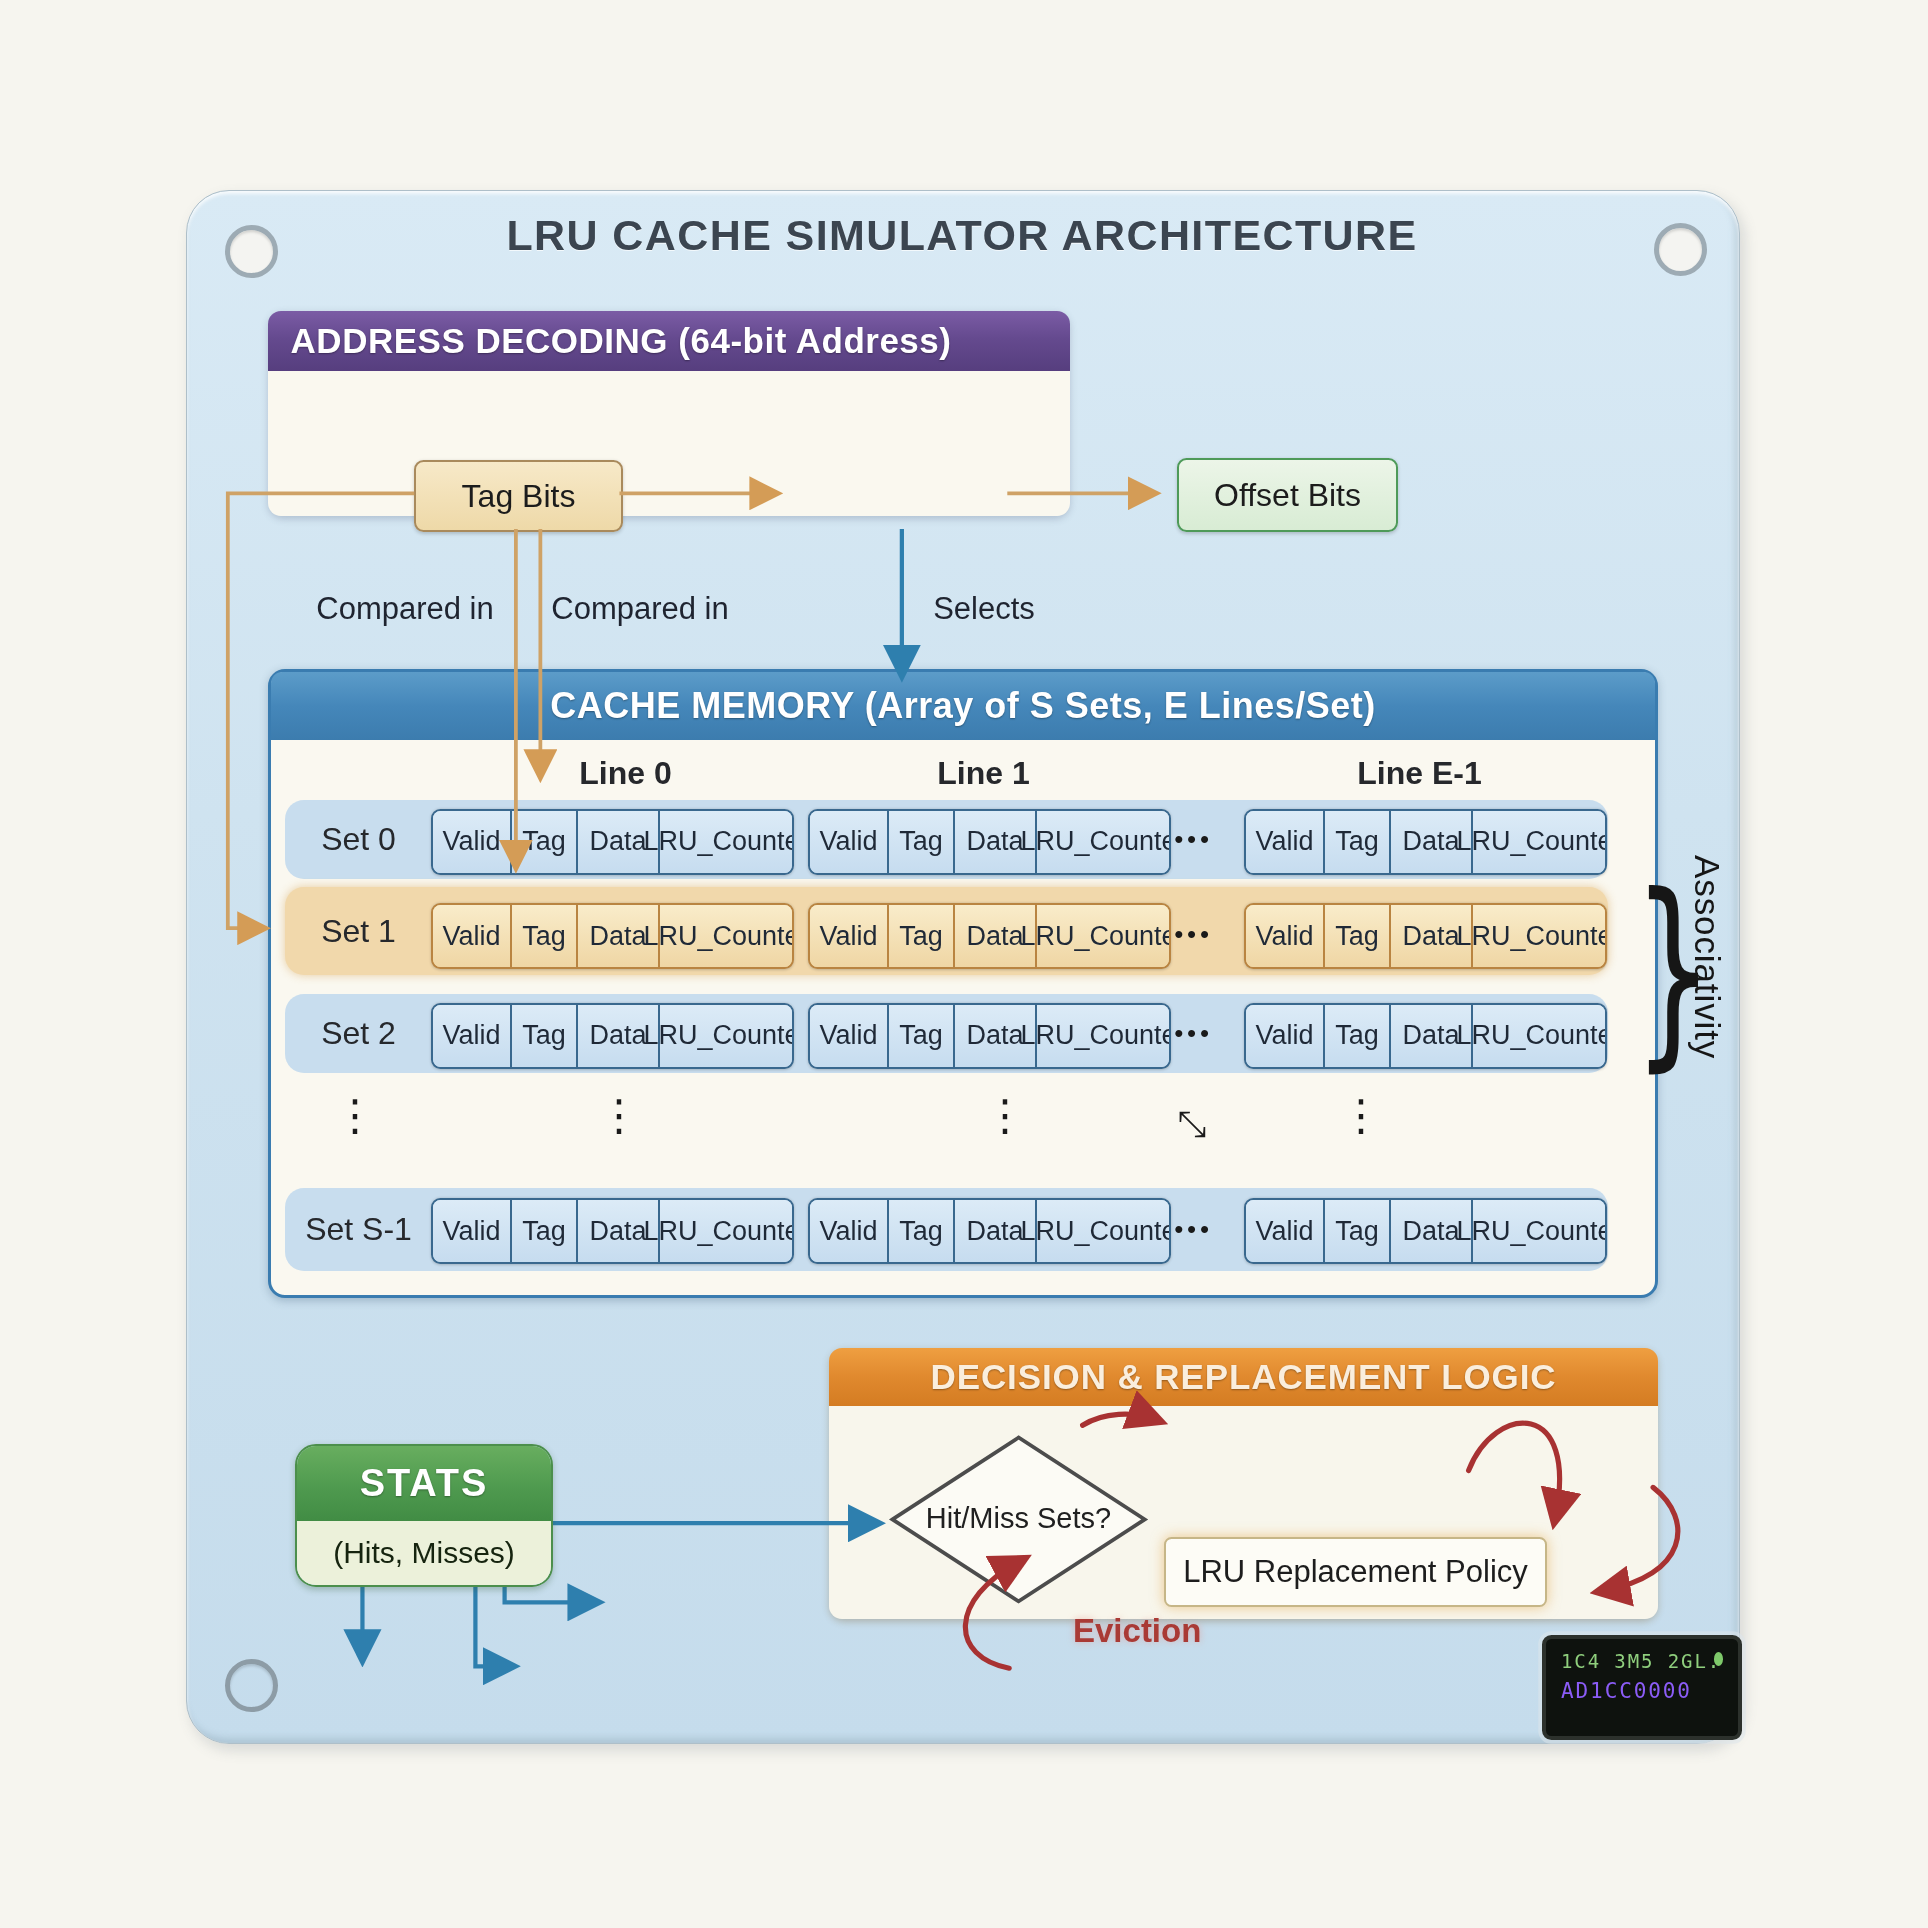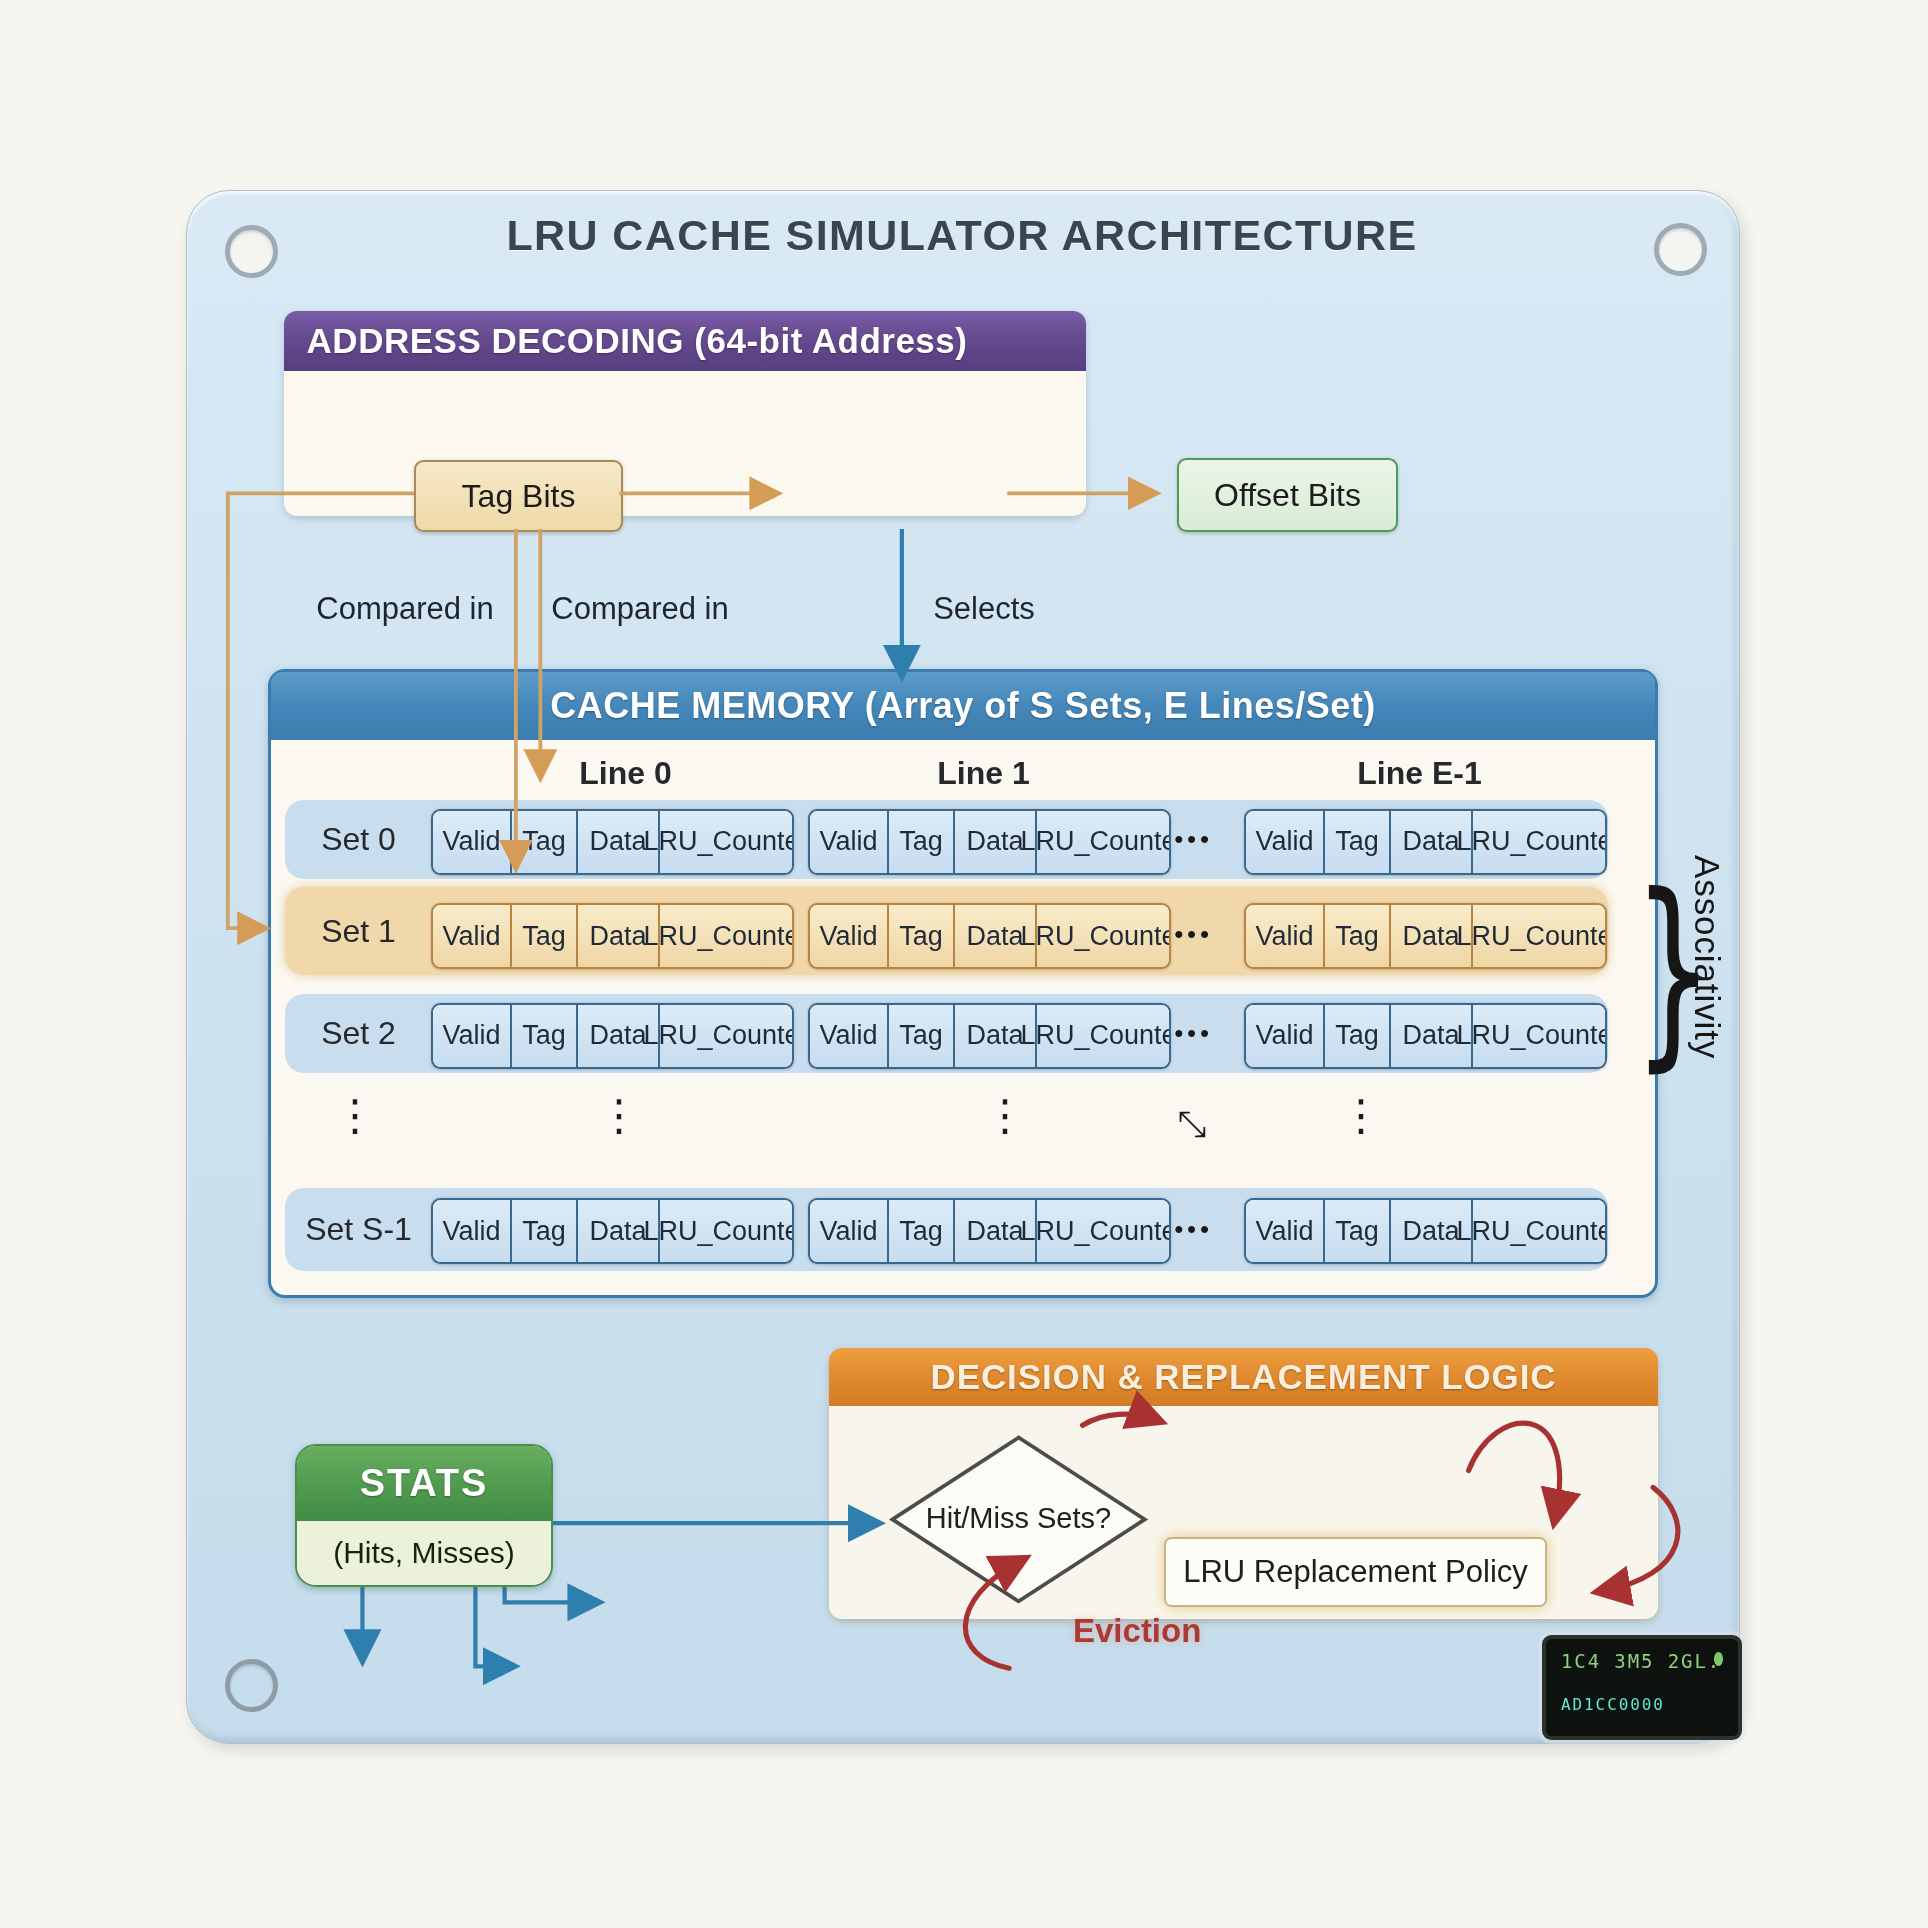--- a/index.html
+++ b/index.html
@@ -18,21 +18,21 @@
   .title{position:absolute;left:186px;top:211px;width:1552px;text-align:center;
          font-size:43px;font-weight:600;letter-spacing:1.4px;color:#3b4550;
          text-shadow:0 0.9px 0 rgba(255,255,255,.7);}
   
   .sec-header{position:absolute;left:0;top:0;right:0;display:flex;align-items:center;
               color:#fff;font-weight:600;letter-spacing:0.5px;
               text-shadow:0 0.9px 1.9px rgba(0,0,0,.35);}
   .sec-body{position:absolute;left:0;right:0;bottom:0;background:#faf8ef;}
   
   .addr{position:absolute;left:268px;top:311px;width:802px;height:205px;border-radius:15px;
-        box-shadow:0 2.8px 7.5px rgba(70,80,110,.25);margin-left:16px;}
+        box-shadow:0 2.8px 7.5px rgba(70,80,110,.25);}
   .addr .sec-header{height:60px;border-radius:13px 13px 0 0;padding-left:22.6px;font-size:35px;
         background:linear-gradient(180deg,#7b5ca5 0%,#654a8f 45%,#563e7e 100%);}
   .addr .sec-body{top:60px;border-radius:0 0 13px 13px;}
   
   .bitbox{position:absolute;display:flex;align-items:center;justify-content:center;
           font-size:32px;color:#1c1c1c;border-radius:9.4px;box-shadow:0 1.9px 3.8px rgba(0,0,0,.18);}
   .bit-tag{left:414px;top:460px;width:205px;height:68px;border:2.8px solid #a98a5c;
            background:linear-gradient(180deg,#f7e9c8,#eed9a8);}
   .bit-index{left:798px;top:460px;width:209px;height:68px;border:2.8px solid #47799f;
            background:linear-gradient(180deg,#eaf4fb,#c9e0f1);}
@@ -88,21 +88,21 @@
   .stats-hdr{height:75px;display:flex;align-items:center;justify-content:center;font-size:38px;
              font-weight:700;letter-spacing:1.9px;color:#fff;text-shadow:0 0.9px 1.9px rgba(0,0,0,.35);
              background:linear-gradient(180deg,#68ae5f 0%,#4f9a4f 55%,#418c44 100%);}
   .stats-sub{height:64px;display:flex;align-items:center;justify-content:center;font-size:30px;
              color:#16240f;background:#ecf1da;}
   
   .lcd{position:absolute;left:1542px;top:1635px;width:200px;height:105px;background:#0e120e;
        border:4.7px solid #2c312c;border-radius:9.4px;box-sizing:border-box;padding:11.3px 15px;z-index:5;
        box-shadow:0 0 0 3.8px rgba(220,230,235,.55);}
   .lcd-l1{font-family:"DejaVu Sans Mono",monospace;font-size:19px;color:#8fcf7d;letter-spacing:1.9px;}
-  .lcd-l2{font-family:"DejaVu Sans Mono",monospace;font-size:16px;color:#5eead4;letter-spacing:1.9px;margin-top:23px;}
+  .lcd-l2{font-family:"DejaVu Sans Mono",monospace;font-size:21px;color:#8b5cf6;letter-spacing:1.9px;margin-top:7px;}
   .lcd-dot{position:absolute;right:15px;top:13px;width:9.4px;height:14px;border-radius:50%;background:#7ec96a;}
   
   .overlay{position:absolute;left:0;top:0;width:1928px;height:1928px;pointer-events:none;z-index:4;}
 </style>
 </head>
 <body>
 
 <div class="stage">
   <div class="panel"></div>
 

